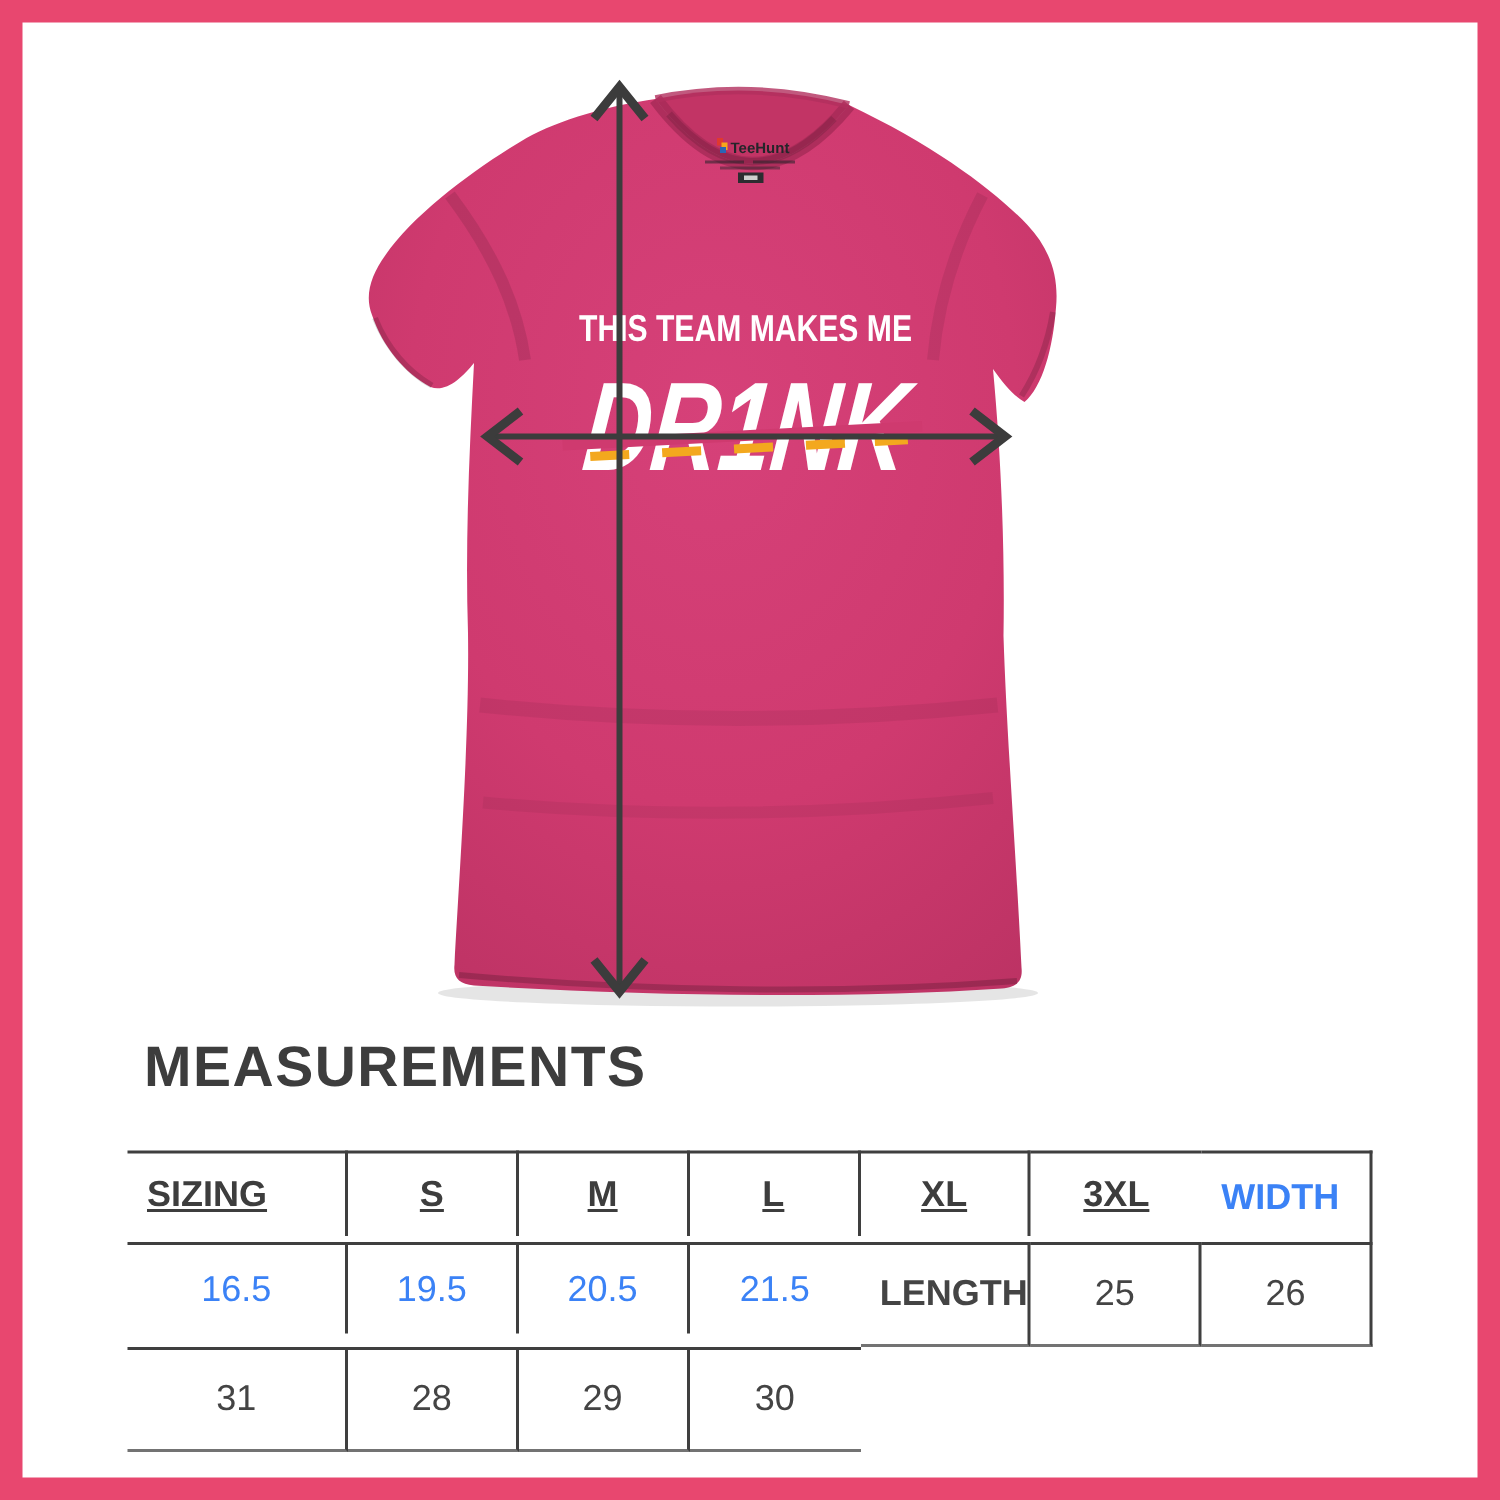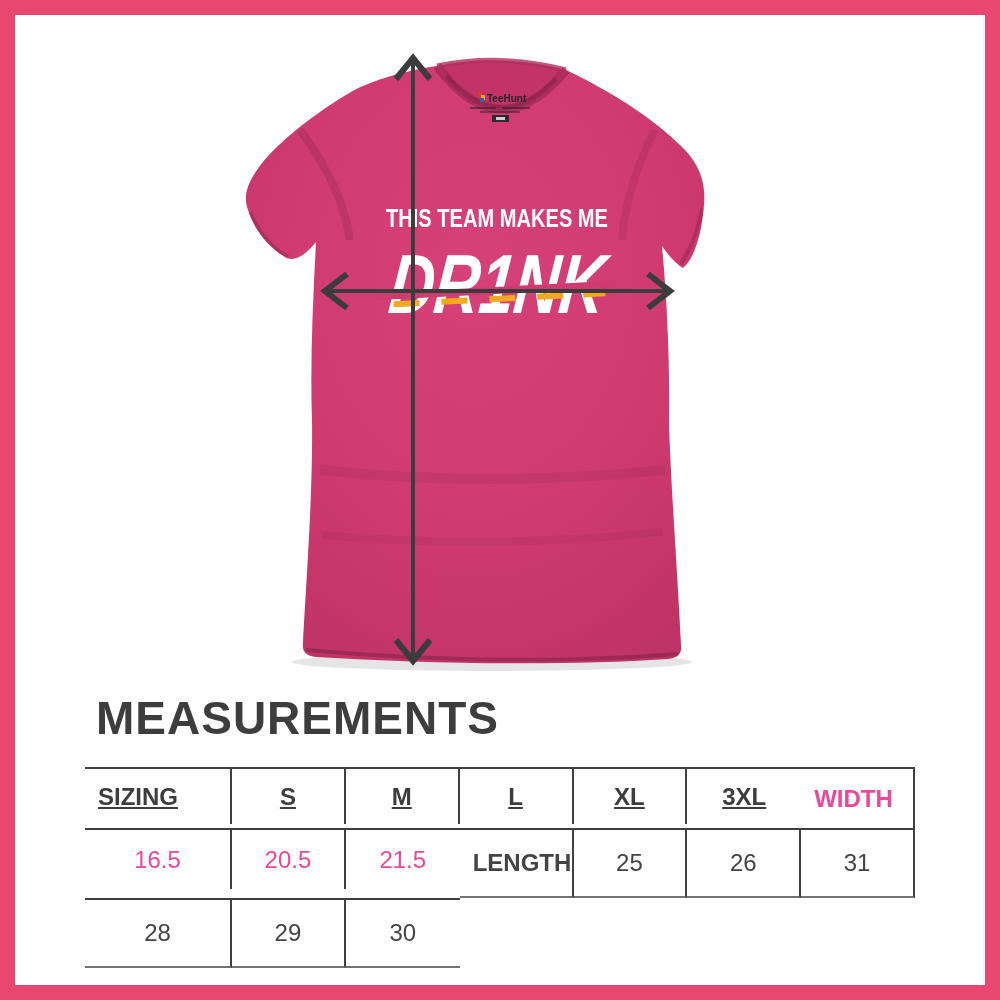--- a/index.html
+++ b/index.html
@@ -7,36 +7,36 @@
     width:1000px;height:1000px;position:relative;background:#ffffff;
     font-family:"Liberation Sans", sans-serif;overflow:hidden;
   }
   .frame{
     position:absolute;inset:0;border:15px solid #e8476f;box-sizing:border-box;
     pointer-events:none;z-index:10;
   }
   .shirt-svg{position:absolute;left:0;top:0;}
   .heading{
     position:absolute;left:96px;top:691px;
-    font-size:46px;font-weight:bold;letter-spacing:1px;color:#3d3d3d;
+    font-size:38px;font-weight:bold;letter-spacing:1px;color:#3d3d3d;
   }
   .mtable{
     position:absolute;left:85px;top:767px;width:830px;
     display:grid;grid-template-columns:147px repeat(6,1fr);
     color:#3d3d3d;
   }
   .cell{
     border-top:2px solid #3f3f3f;border-right:2px solid #3f3f3f;
     display:flex;align-items:center;justify-content:center;
     box-sizing:border-box;font-size:24px;
   }
   .cell.lastcol{border-right:none;}
   .cell.labelcol{justify-content:flex-start;padding-left:13px;font-weight:bold;}
   .cell.hdr{height:57px;font-weight:bold;text-decoration:underline;}
-  .cell.r2{height:61px;color:#ec4899;}
+  .cell.r2{height:61px;color:#3b82f6;}
   .cell.r3{height:70px;color:#444;border-bottom:2px solid #737373;}
 </style>
 </head>
 <body>
 
 <div class="frame"></div>
 
 <svg class="shirt-svg" width="1000" height="1000" viewBox="0 0 1000 1000">
   <defs>
     <radialGradient id="bodyGrad" cx="50%" cy="35%" r="80%">
@@ -129,20 +129,21 @@
 <div class="mtable">
   <div class="cell hdr labelcol">SIZING</div>
   <div class="cell hdr">S</div>
   <div class="cell hdr">M</div>
   <div class="cell hdr">L</div>
   <div class="cell hdr">XL</div>
   <div class="cell hdr lastcol">3XL</div>
 
   <div class="cell r2 labelcol">WIDTH</div>
   <div class="cell r2">16.5</div>
+  <div class="cell r2">19.5</div>
   <div class="cell r2">20.5</div>
   <div class="cell r2 lastcol">21.5</div>
 
   <div class="cell r3 labelcol">LENGTH</div>
   <div class="cell r3">25</div>
   <div class="cell r3">26</div>
   <div class="cell r3">31</div>
   <div class="cell r3">28</div>
   <div class="cell r3">29</div>
   <div class="cell r3 lastcol">30</div>

